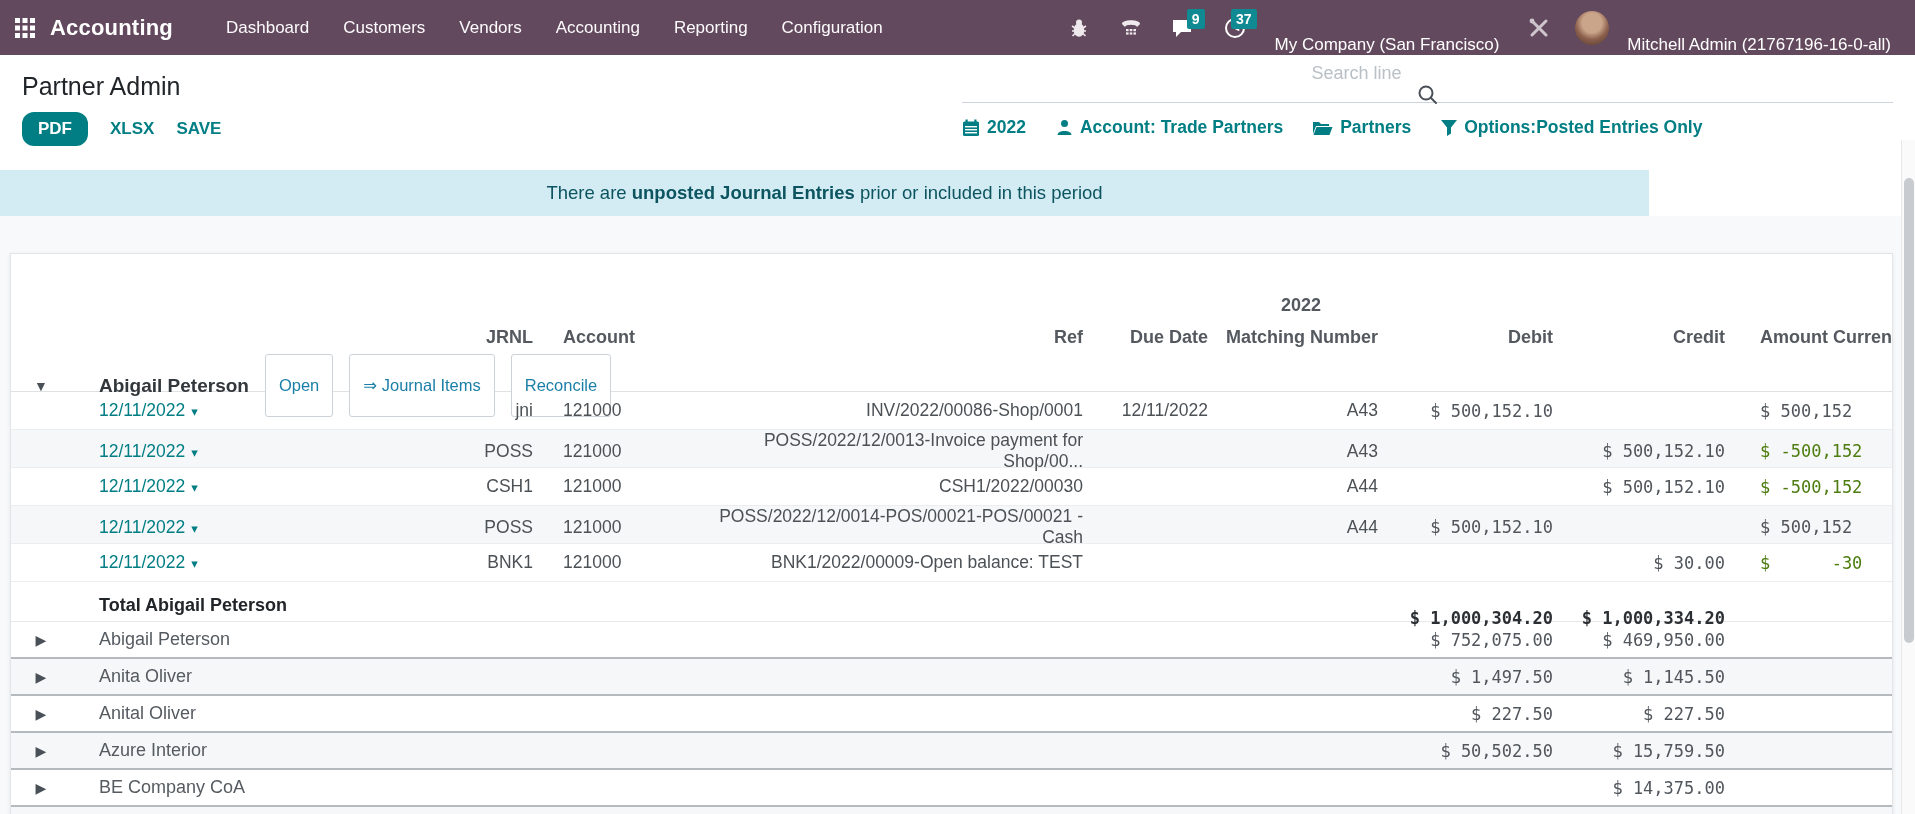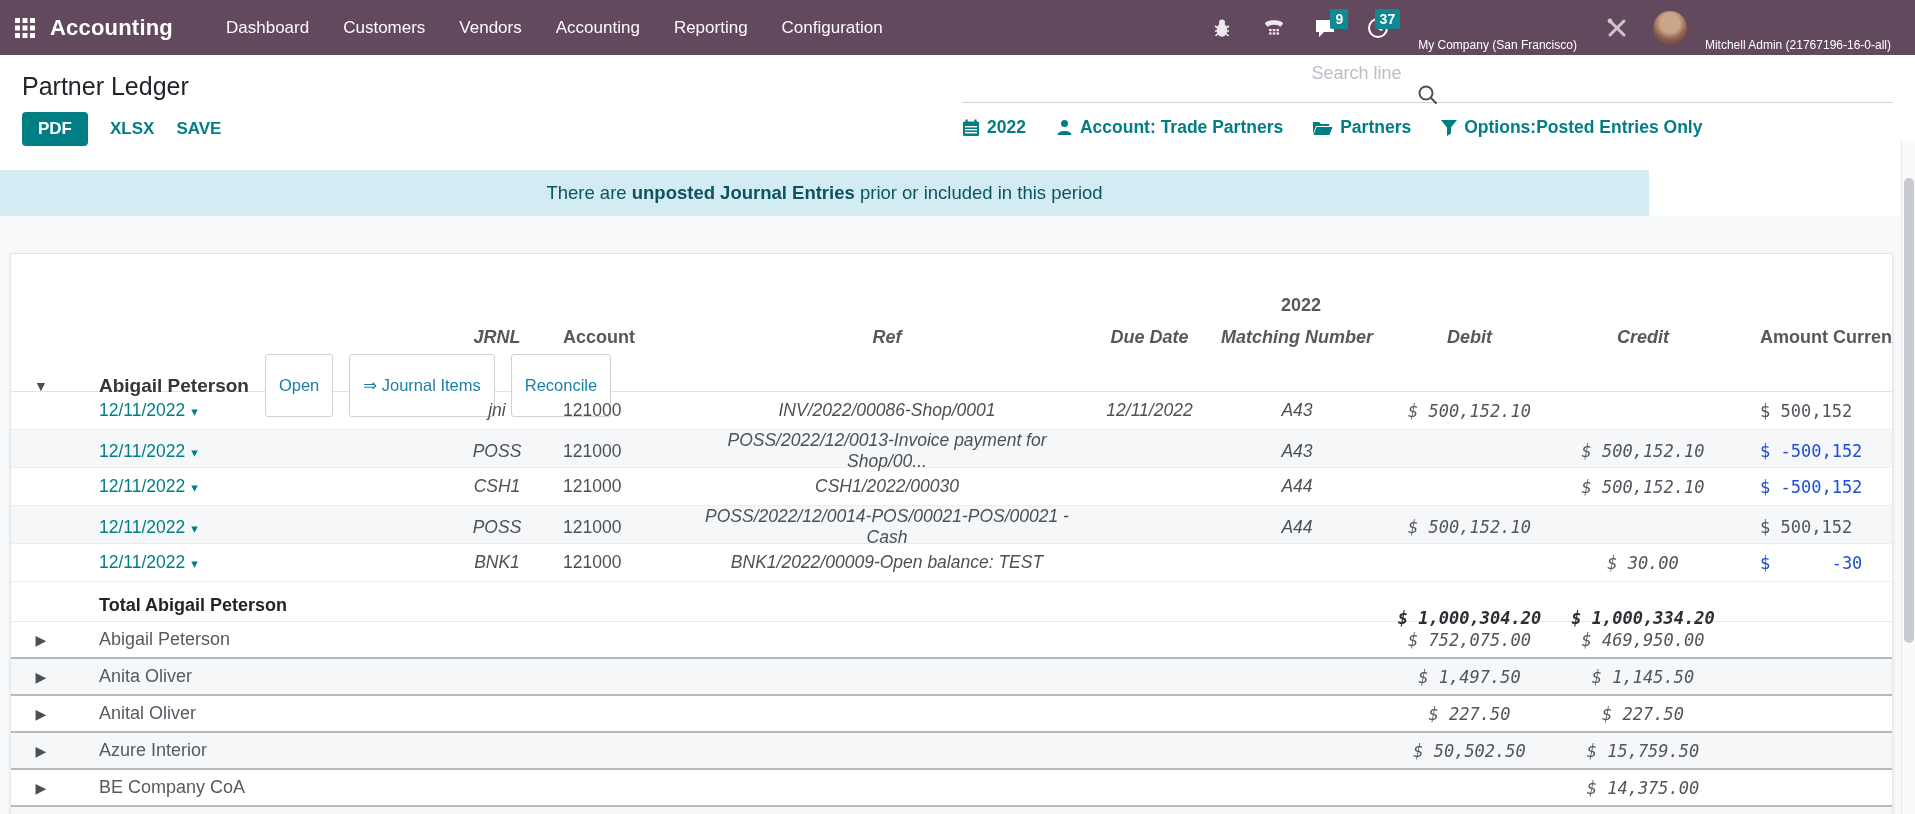--- a/index.html
+++ b/index.html
@@ -11,31 +11,31 @@
   .navbar { position:absolute; top:0; left:0; width:1915px; height:55px;
             background:#63495d; color:#fff; display:flex; align-items:center; }
   .nav-left { display:flex; align-items:center; }
   .apps-btn { width:50px; height:55px; display:flex; align-items:center; justify-content:center; cursor:pointer; }
   .brand { font-size:22px; font-weight:700; margin-right:36px; letter-spacing:.2px; }
   .menu-item { font-size:17px; padding:0 17px; line-height:55px; cursor:pointer; color:#fdfbfd; }
   .nav-right { margin-left:auto; display:flex; align-items:center; gap:8px; padding-right:14px; }
   .nav-icon { position:relative; width:44px; height:55px; display:flex; align-items:center; justify-content:center; cursor:pointer; }
   .nav-badge { position:absolute; top:9px; right:0px; background:#0f8a92; color:#fff;
                font-size:14px; font-weight:700; line-height:1; padding:3px 5px; border-radius:2px; }
-  .company-name, .user-name { font-size:12px; padding:0 10px; white-space:nowrap; cursor:pointer;margin-top:35px; }
+  .company-name, .user-name { font-size:17px; padding:0 10px; white-space:nowrap; cursor:pointer;margin-top:35px; }
   .avatar { width:34px; height:34px; border-radius:50%;
             background:radial-gradient(circle at 50% 35%, #caa58a 0 35%, #8b5e4b 60%, #4f3a33 100%);
             margin-left:6px; flex:none; }
 
   
   .controlbar { position:absolute; top:55px; left:0; width:1915px; height:115px; background:#fff; }
   .page-title { position:absolute; left:22px; top:17px; font-size:25px; color:#212529; font-weight:400; }
   .btn-row { position:absolute; left:22px; top:57px; display:flex; align-items:center; gap:22px; }
   .btn-pdf { background:#017e84; color:#fff; border:none; font-size:17px; font-weight:700;
-             padding:7px 16px; border-radius:4px; cursor:pointer; font-family:inherit; }
+             padding:7px 16px; border-radius:12px; cursor:pointer; font-family:inherit; }
   .btn-flat { background:none; border:none; color:#017e84; font-size:17px; font-weight:700;
               cursor:pointer; font-family:inherit; }
   .search-zone { position:absolute; left:962px; top:8px; width:931px; height:40px;
                  border-bottom:1px solid #ced4da; display:flex; align-items:center;flex-direction:column; }
   .search-input { flex:1; border:none; outline:none; font-size:18px; color:#495057;
                   font-family:inherit; background:transparent; }
   .search-input::placeholder { color:#b9c0c6; }
   .filter-row { position:absolute; left:962px; top:62px; display:flex; align-items:center; gap:30px; }
   .filter-item { display:flex; align-items:center; gap:7px; color:#017e84; font-size:17.5px;
                  font-weight:600; cursor:pointer; white-space:nowrap; }
@@ -46,21 +46,21 @@
             color:#0c5460; font-size:18.5px; }
   .banner b { font-weight:700; }
 
   
   .content { position:absolute; top:216px; left:0; width:1915px; height:598px; background:#f7f9fa; }
   .card { position:absolute; top:37px; left:10px; width:1883px; height:620px; background:#fff;
           border:1px solid #e2e6e9; box-shadow:0 1px 4px rgba(0,0,0,.08); overflow:hidden; }
 
   .trow { display:grid; grid-template-columns:60px 390px 80px 150px 400px 125px 170px 175px 172px 160px;
           align-items:center; }
-  .cell-r { text-align:center; padding-right:8px;font-style:italic; }
+  .cell-r { text-align:right; padding-right:8px; }
   .cell-l { text-align:left; }
 
   .year-row { height:30px; margin-top:36px; }
   .year-label { grid-column:7; text-align:center; font-size:18px; font-weight:600; color:#54595f; }
   .head-row { height:34px; font-size:18px; font-weight:600; color:#54595f; }
   .head-amtcur { padding-left:27px; white-space:nowrap; overflow:hidden; }
 
   .partner-head { height:38px; border-bottom:1px solid #dfe2e5; }
   .ph-flex { grid-column:2 / -1; display:flex; align-items:center; gap:16px; }
   .caret-open { color:#495057; font-size:14px; text-align:center; cursor:pointer; }
@@ -68,21 +68,21 @@
   .partner-name-bold { font-size:19px; font-weight:700; color:#32373c; padding-left:28px; }
   .ph-badge { border:1px solid #ccd2d8; border-radius:3px; padding:21px 13px; font-size:16.5px;
               color:#1a7fa8; background:#fff; cursor:pointer; white-space:nowrap; }
 
   .jrow { height:38px; border-bottom:1px solid #ebedef; font-size:17.5px; color:#4c5156; }
   #journal-rows .jrow:nth-child(even) { background:#f6f7f8; }
   .date-cell { padding-left:28px; color:#017e84; cursor:pointer; white-space:nowrap; }
   .date-cell::after { content:"▾"; font-size:13px; margin-left:6px; color:#017e84; }
   .mono { font-family:"DejaVu Sans Mono", monospace; font-size:17px; color:#51565c; white-space:pre; }
   .amt-cur { padding-left:27px; overflow:hidden; }
-  .neg { color:#1d4ed8; }
+  .neg { color:#4d7c0f; }
 
   .total-row { height:40px; border-bottom:1px solid #e8eaec; font-size:18px; }
   .total-label { padding-left:28px; font-weight:700; color:#212529; }
   .total-amt { font-weight:700; color:#2b2f33;margin-top:26px; }
 
   .prow { height:37px; border-bottom:2px solid #b5babf; font-size:18px; color:#555b61; }
   #partner-rows .prow:nth-child(even) { background:#f6f7f8; }
   .prow .pname { padding-left:28px; }
 
   
@@ -163,21 +163,21 @@
             <path d="M18 4 L4 18"></path>
           <circle cx="4" cy="4" r="2.4" fill="#cfc5cc" stroke="none"></circle>
         </svg>
       </div>
       <div class="avatar"></div>
       <div class="user-name">Mitchell Admin (21767196-16-0-all)</div>
     </div>
   </nav>
 
   <div class="controlbar">
-    <div class="page-title">Partner Ledger</div>
+    <div class="page-title">Partner Admin</div>
     <div class="btn-row">
       <button class="btn-pdf">PDF</button>
       <button class="btn-flat">XLSX</button>
       <button class="btn-flat">SAVE</button>
     </div>
     <div class="search-zone">
       <input class="search-input" type="text" placeholder="Search line" style="">
       <span>
         <svg width="21" height="21" viewBox="0 0 21 21" fill="none" stroke="#495057" stroke-width="2">
           <circle cx="9" cy="9" r="6.5"></circle>

